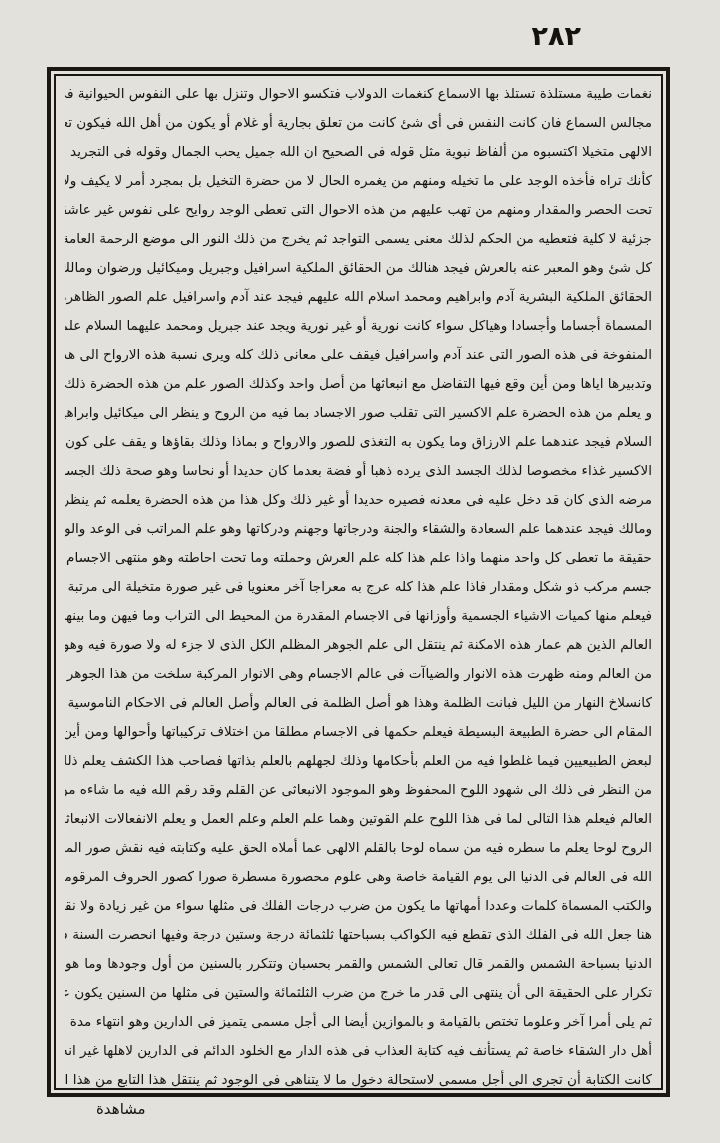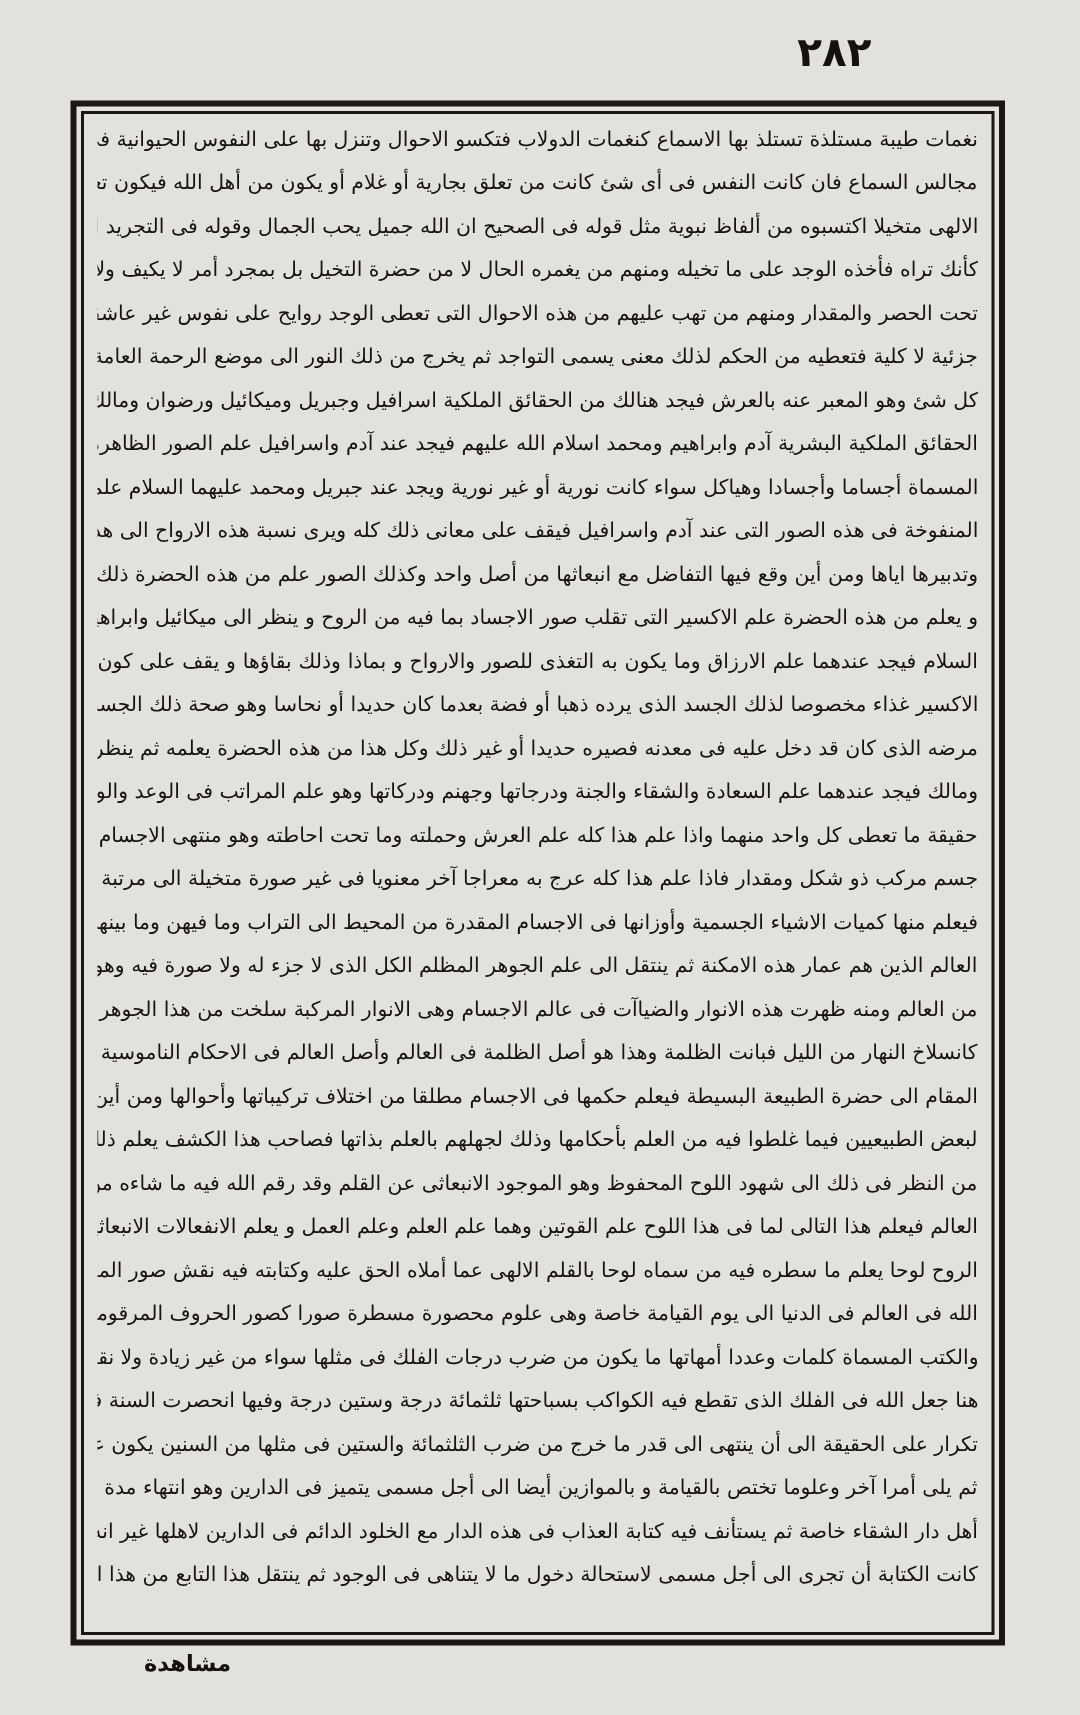--- a/index.html
+++ b/index.html
@@ -49,21 +49,21 @@
     height:29px;
     line-height:29px;
     font-size:13.6px;
     color:#17140f;
     font-weight:500;
   }
   .catchword{
     position:absolute;
     left:96px;top:1100px;
     font-size:15px;
-    font-weight:bold;
+    font-weight:normal;
     color:#14110e;
     direction:rtl;
   }
 </style>
 </head>
 <body>
 
 <div class="scan">
   <div class="page-number">٢٨٢</div>
 
@@ -93,20 +93,21 @@
           <div class="line">من العالم ومنه ظهرت هذه الانوار والضياآت فى عالم الاجسام وهى الانوار المركبة سلخت من هذا الجوهر فبقى مظلما</div>
           <div class="line">كانسلاخ النهار من الليل فبانت الظلمة وهذا هو أصل الظلمة فى العالم وأصل العالم فى الاحكام الناموسية ثم ينتقل من هذا</div>
           <div class="line">المقام الى حضرة الطبيعة البسيطة فيعلم حكمها فى الاجسام مطلقا من اختلاف تركيباتها وأحوالها ومن أين وقع الغلط</div>
           <div class="line">لبعض الطبيعيين فيما غلطوا فيه من العلم بأحكامها وذلك لجهلهم بالعلم بذاتها فصاحب هذا الكشف يعلم ذلك كله ثم ينتقل</div>
           <div class="line">من النظر فى ذلك الى شهود اللوح المحفوظ وهو الموجود الانبعاثى عن القلم وقد رقم الله فيه ما شاءه من الكوائن فى</div>
           <div class="line">العالم فيعلم هذا التالى لما فى هذا اللوح علم القوتين وهما علم العلم وعلم العمل و يعلم الانفعالات الانبعاثية ومن كون هذا</div>
           <div class="line">الروح لوحا يعلم ما سطره فيه من سماه لوحا بالقلم الالهى عما أملاه الحق عليه وكتابته فيه نقش صور المعلومات التى يجريها</div>
           <div class="line">الله فى العالم فى الدنيا الى يوم القيامة خاصة وهى علوم محصورة مسطرة صورا كصور الحروف المرقومة فى الالواح</div>
           <div class="line">والكتب المسماة كلمات وعددا أمهاتها ما يكون من ضرب درجات الفلك فى مثلها سواء من غير زيادة ولا نقصان ومن</div>
           <div class="line">هنا جعل الله فى الفلك الذى تقطع فيه الكواكب بسباحتها ثلثمائة درجة وستين درجة وفيها انحصرت السنة فى الدار</div>
+          <div class="line">الدنيا بسباحة الشمس والقمر قال تعالى الشمس والقمر بحسبان وتتكرر بالسنين من أول وجودها وما هو</div>
           <div class="line">تكرار على الحقيقة الى أن ينتهى الى قدر ما خرج من ضرب الثلثمائة والستين فى مثلها من السنين يكون عمر عالم الدنيا</div>
           <div class="line">ثم يلى أمرا آخر وعلوما تختص بالقيامة و بالموازين أيضا الى أجل مسمى يتميز فى الدارين وهو انتهاء مدة الانتقام على</div>
           <div class="line">أهل دار الشقاء خاصة ثم يستأنف فيه كتابة العذاب فى هذه الدار مع الخلود الدائم فى الدارين لاهلها غير انه لا بد مهما</div>
           <div class="line">كانت الكتابة أن تجرى الى أجل مسمى لاستحالة دخول ما لا يتناهى فى الوجود ثم ينتقل هذا التابع من هذا المقام الى</div>
         </div>
     </div>
   </div>
 
   <div class="catchword">مشاهدة</div>
 </div>

